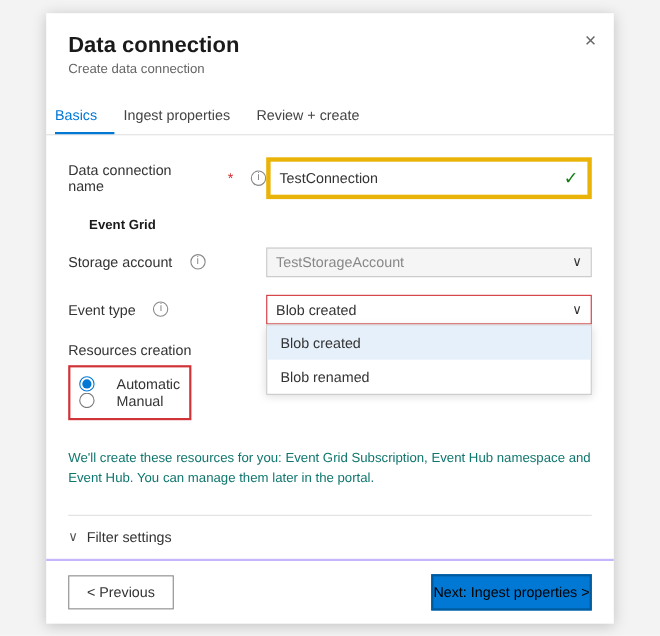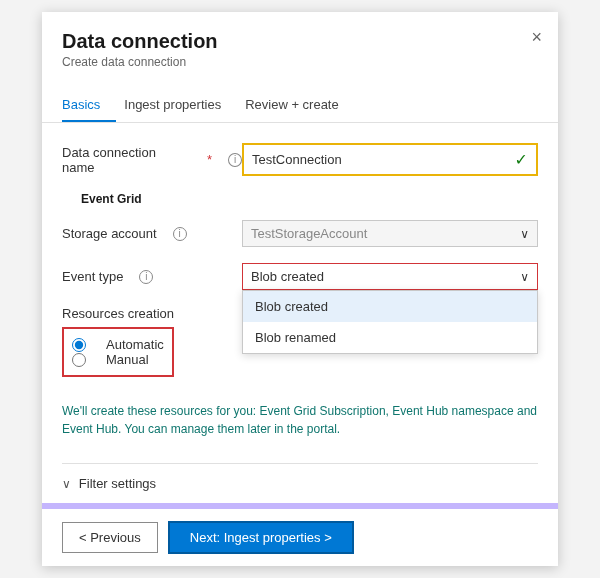--- a/index.html
+++ b/index.html
@@ -41,21 +41,21 @@
       right: 16px;
       background: none;
       border: none;
       font-size: 18px;
       cursor: pointer;
       color: #666;
       line-height: 1;
     }
     .tabs {
       display: flex;
-      padding: 12px 20px 0 20px;
+      padding: 12px 20px 0 8px;
       border-bottom: 1px solid #e0e0e0;
       margin-top: 8px;
     }
     .tab {
       padding: 8px 16px 8px 0;
       margin-right: 8px;
       cursor: pointer;
       font-size: 13px;
       color: #444;
       border-bottom: 2px solid transparent;
@@ -93,21 +93,21 @@
       border-radius: 50%;
       border: 1px solid #888;
       text-align: center;
       line-height: 12px;
       font-size: 10px;
       color: #888;
       cursor: pointer;
     }
     .input-field {
       flex: 1;
-      border: 2px solid #eab308;
+      border: 4px solid #eab308;
       padding: 5px 8px;
       font-size: 13px;
       color: #333;
       display: flex;
       align-items: center;
       justify-content: space-between;
       background: #fff;
       position: relative;
     }
     .input-field .check-icon {
@@ -193,36 +193,37 @@
       color: #555;
     }
     .filter-label {
       font-size: 13px;
       color: #333;
     }
     .dialog-footer {
       display: flex;
       align-items: center;
       padding: 12px 20px;
-      border-top: 6px solid #c4b5fd;
+      border-top: 2px solid #c4b5fd;
       gap: 10px;
+      justify-content: space-between;
     }
     .btn-previous {
       padding: 7px 16px;
       border: 1px solid #8a8a8a;
       background: #fff;
       color: #333;
       font-size: 13px;
       cursor: pointer;
     }
     .btn-next {
-      padding: 7px 20px;
+      padding: 7px 0;
       background: #0078d4;
       border: 2px solid #005a9e;
-      color: #ffffff;
+      color: #000000;
       font-size: 13px;
       cursor: pointer;
       font-weight: 500;
     }
     .dropdown-popup {
       position: absolute;
       left: 0;
       top: 100%;
       width: 100%;
       background: #fff;

